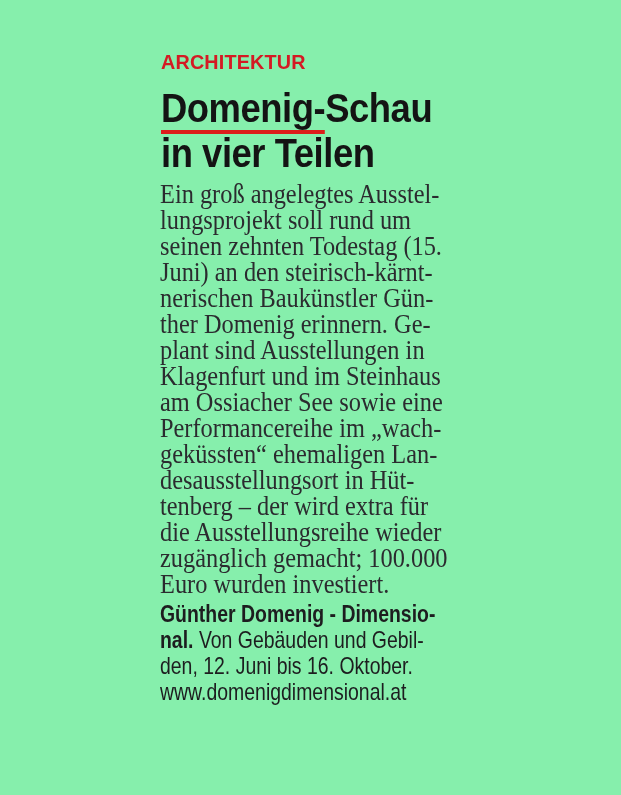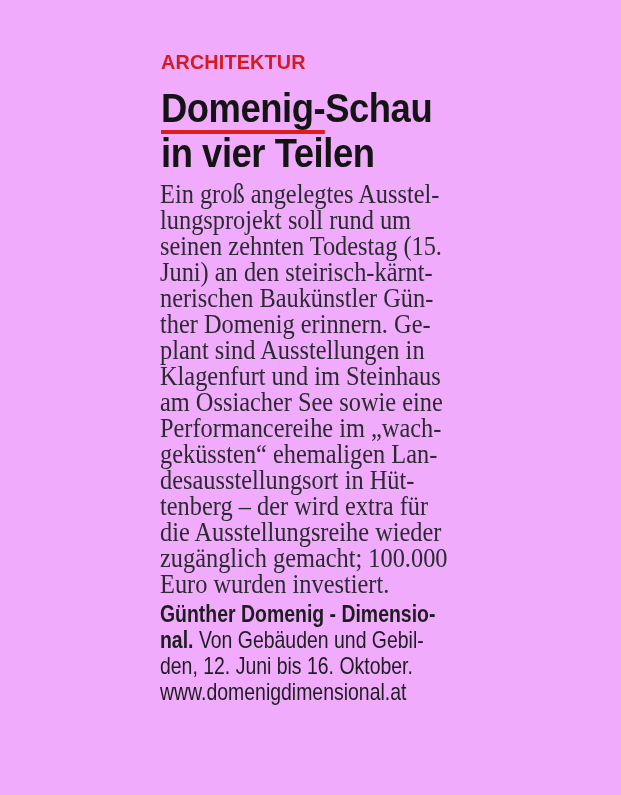--- a/index.html
+++ b/index.html
@@ -1,20 +1,20 @@
 <!DOCTYPE html>
 <html><head>
 <meta charset="utf-8">
 <style>
   html, body { margin: 0; padding: 0; background: #ffffff; }
   .page {
     position: relative;
     width: 621px;
     height: 795px;
-    background: #f0abfc;
+    background: #86efac;
     overflow: hidden;
     font-family: "Liberation Sans", sans-serif;
   }
   .kicker {
     position: absolute;
     left: 161px;
     top: 51px;
     font-size: 21px;
     line-height: 21px;
     font-weight: bold;

